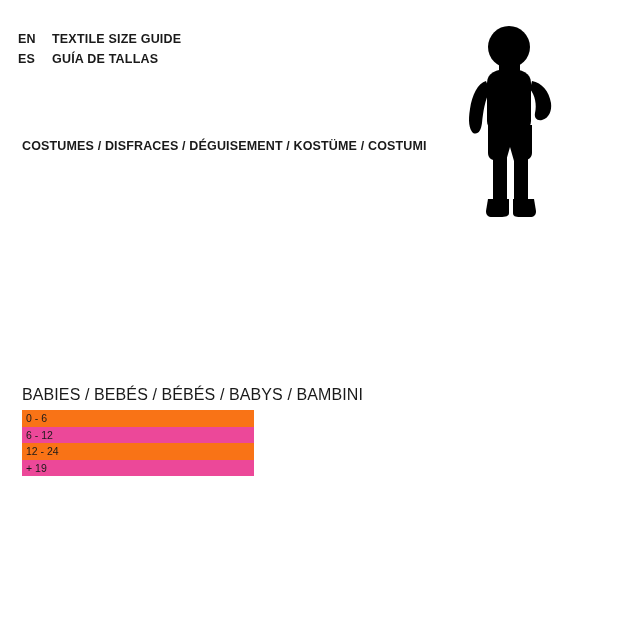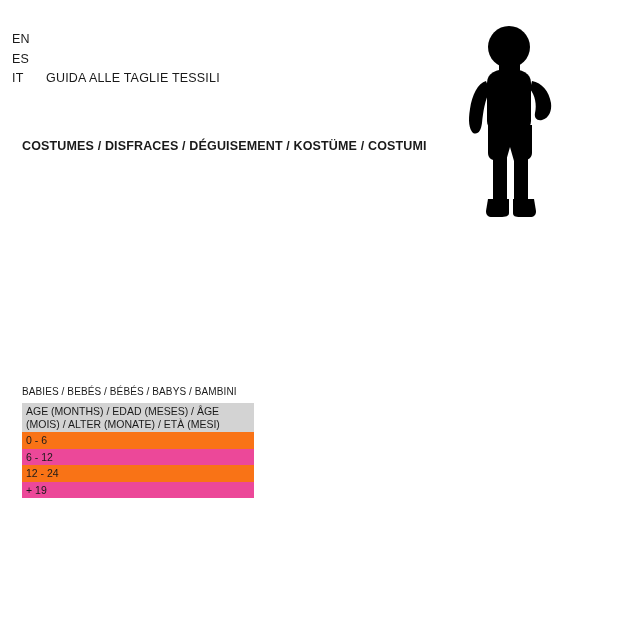--- a/index.html
+++ b/index.html
@@ -18,23 +18,24 @@
 
   .page {
     position: relative;
     width: 620px;
     height: 620px;
   }
 
   
   .lang-block {
     position: absolute;
-    left: 12px;
+    left: 18px;
     top: 30px;
     width: 420px;
+    font-weight: bold;
   }
   .lang-row {
     display: flex;
     align-items: baseline;
     line-height: 19.5px;
     font-size: 12.5px;
     letter-spacing: 0.2px;
   }
   .lang-code {
     width: 34px;
@@ -66,21 +67,21 @@
   }
 
   
   .table-block {
     position: absolute;
     left: 22px;
     top: 386px;
     width: 232px;
   }
   .table-title {
-    font-size: 10px;
+    font-size: 16px;
     letter-spacing: 0.1px;
     margin-bottom: 6px;
     white-space: nowrap;
   }
   .size-table {
     width: 232px;
     border-collapse: collapse;
     table-layout: fixed;
   }
   .size-table td {
@@ -100,27 +101,25 @@
   }
 </style>
 </head>
 <body>
 
 <div class="page">
 
   <div class="lang-block">
     <div class="lang-row">
       <span class="lang-code">EN</span>
+      <span class="lang-text">TEXTILE SIZE GUIDE</span>
     </div>
     <div class="lang-row">
       <span class="lang-code">ES</span>
-    </div>
-    <div class="lang-row">
-      <span class="lang-code">IT</span>
-      <span class="lang-text">GUIDA ALLE TAGLIE TESSILI</span>
+      <span class="lang-text">GUÍA DE TALLAS</span>
     </div>
   </div>
 
   <div class="costume-line">COSTUMES / DISFRACES / DÉGUISEMENT / KOSTÜME / COSTUMI</div>
 
   <div class="silhouette">
     <svg viewBox="0 0 120 205" width="120" height="205" xmlns="http://www.w3.org/2000/svg">
       <g fill="#000000">
 
         <ellipse cx="57" cy="22" rx="21" ry="21"></ellipse>
@@ -181,23 +180,20 @@
                  L68 192
                  C63 192, 61 191, 61 188 Z"></path>
       </g>
     </svg>
   </div>
 
   <div class="table-block">
     <div class="table-title">BABIES / BEBÉS / BÉBÉS / BABYS / BAMBINI</div>
     <table class="size-table">
       <tbody>
-        <tr>
-          <td class="head-cell">AGE (MONTHS) / EDAD (MESES) / ÂGE (MOIS) / ALTER (MONATE) / ETÀ (MESI)</td>
-        </tr>
         <tr class="row-plain">
           <td>0 - 6</td>
         </tr>
         <tr class="row-shaded">
           <td>6 - 12</td>
         </tr>
         <tr class="row-plain">
           <td>12 - 24</td>
         </tr>
         <tr class="row-shaded">

